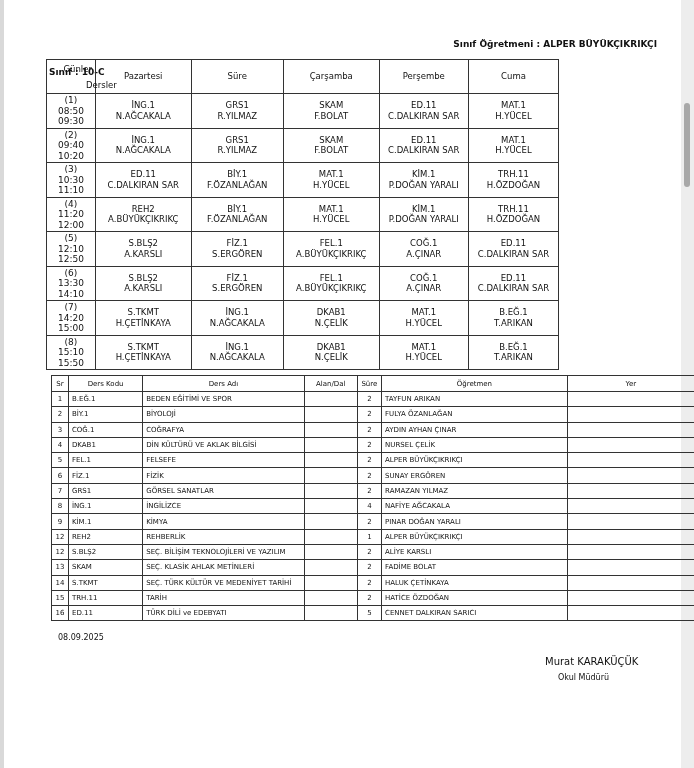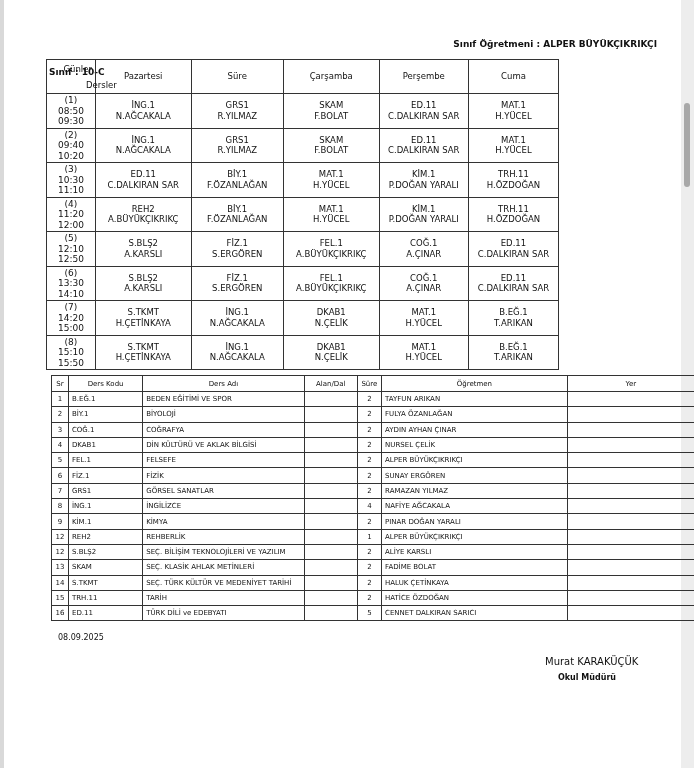--- a/index.html
+++ b/index.html
@@ -32,21 +32,21 @@
     .courses { left: 51px; top: 375px; width: 644px; }
     .courses td, .courses th {
       border: 1px solid #333; font-size: 7px; font-weight: normal;
       height: 15.3px; padding: 0 3px; text-align: left; white-space: nowrap;
     }
     .courses th { text-align: center; height: 16px; }
     .courses td.c { text-align: center; }
 
     .date { position: absolute; left: 58px; top: 633px; font-size: 8px; }
     .sign-name { position: absolute; left: 545px; top: 656px; font-size: 10px; }
-    .sign-title { position: absolute; left: 558px; top: 673px; font-size: 8px; font-weight: bold; }
+    .sign-title { position: absolute; left: 558px; top: 673px; font-size: 8px; }
   </style>
 </head>
 <body>
 
 <div class="page"></div>
 <div class="scroll-track"></div>
 <div class="scroll-thumb"></div>
 
 <div class="hdr-left">Sınıf : 10-C</div>
 <div class="hdr-right">Sınıf Öğretmeni : ALPER BÜYÜKÇIKRIKÇI</div>

